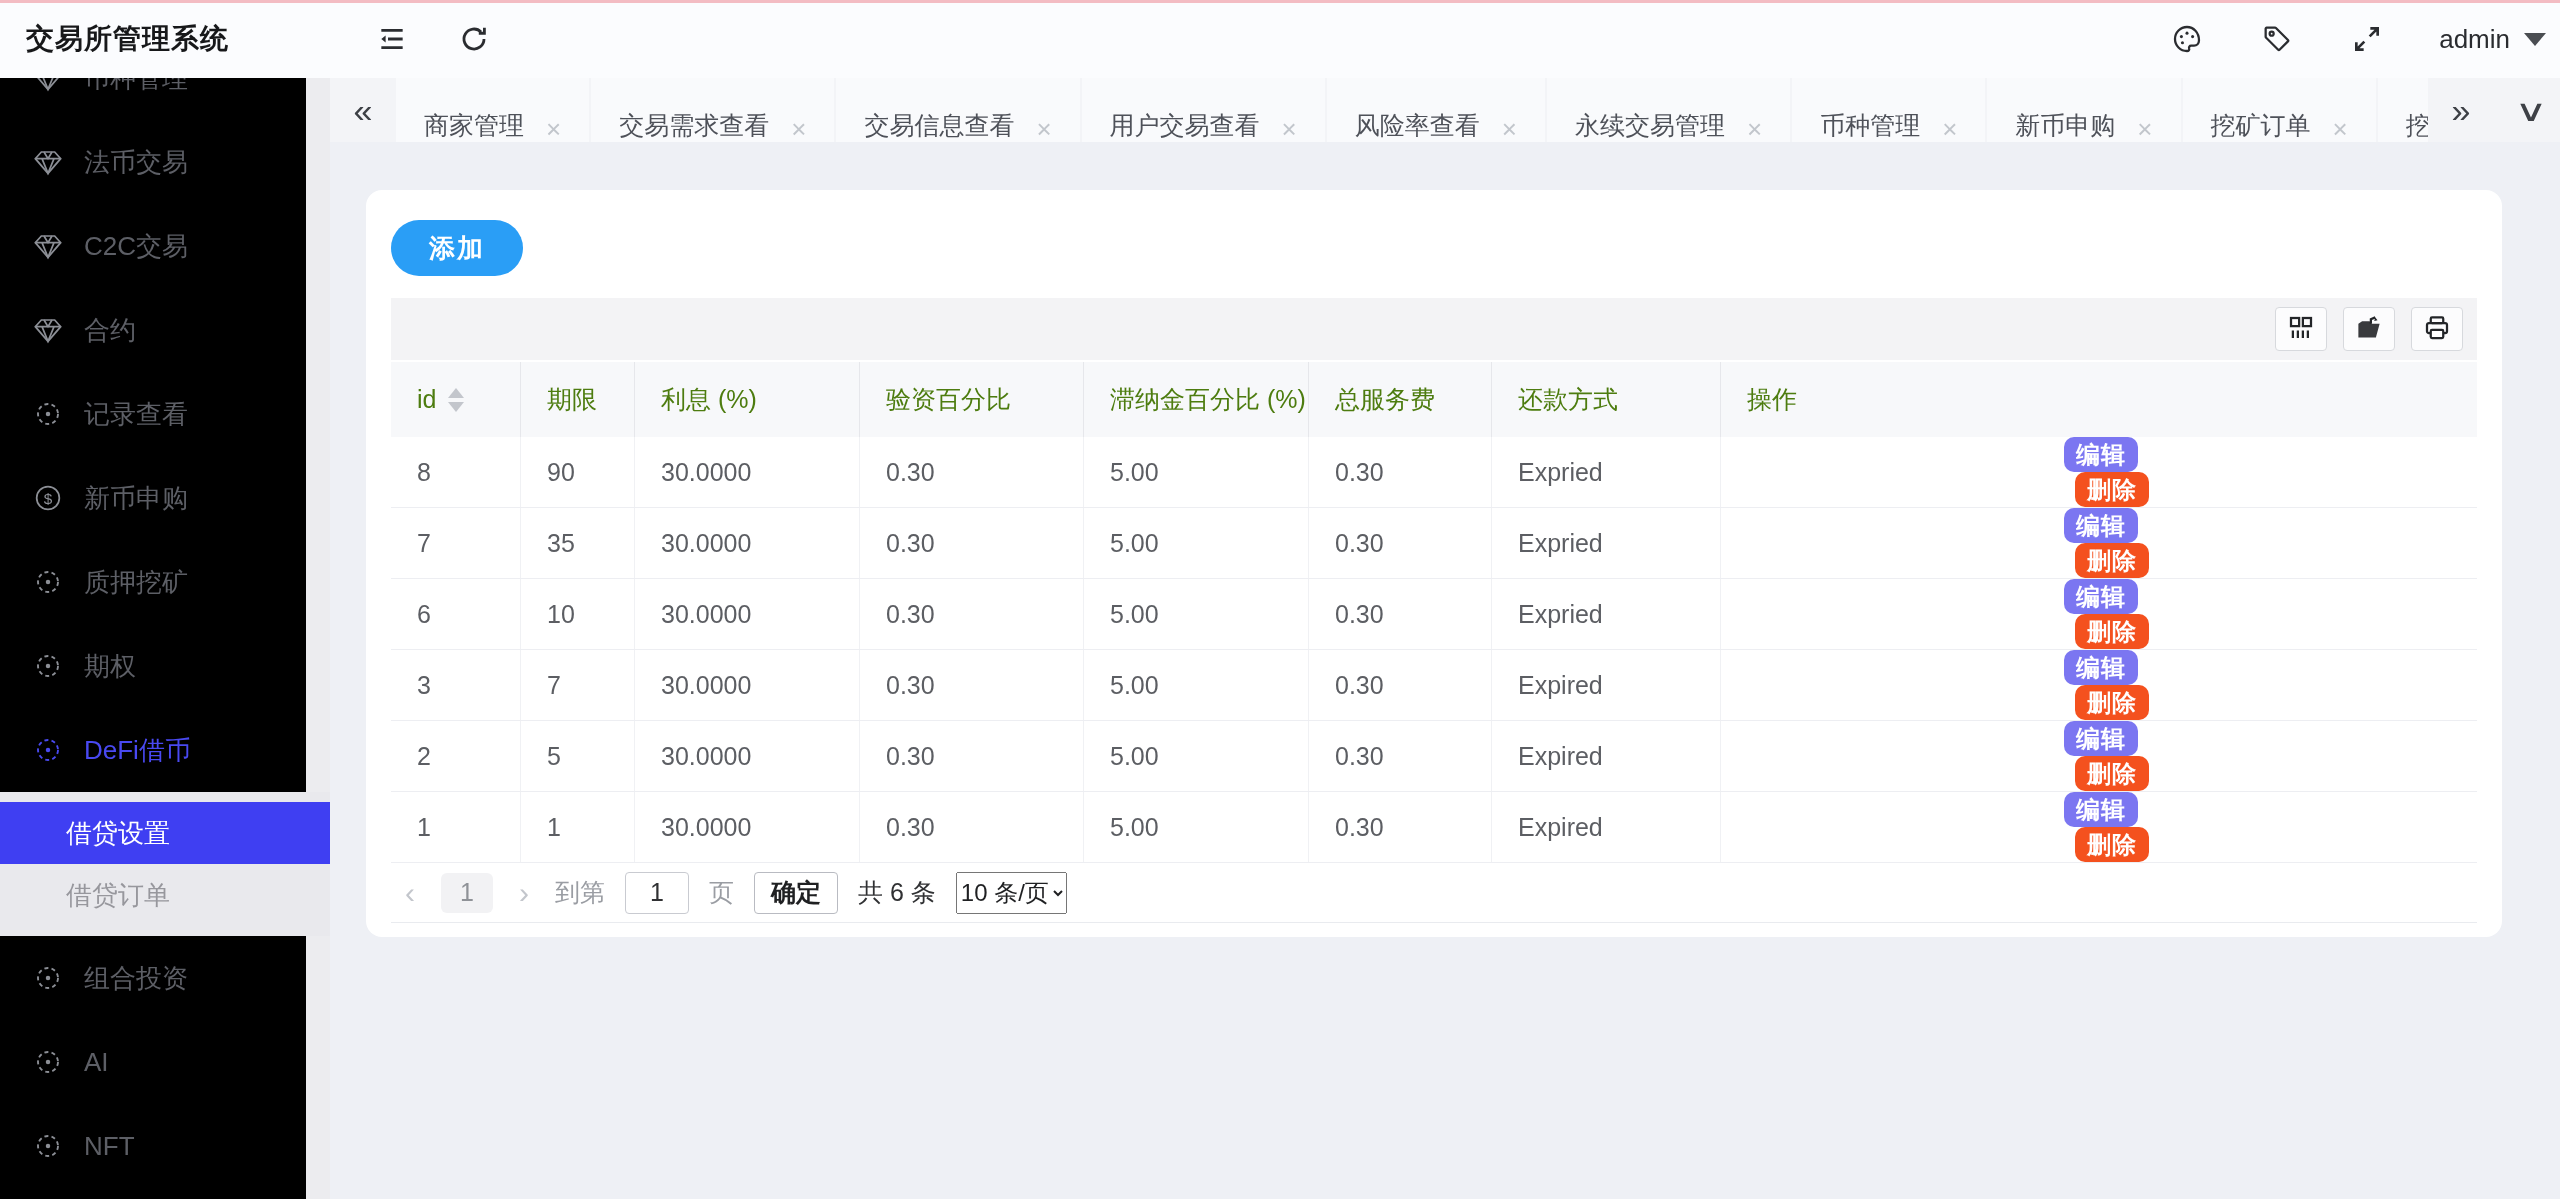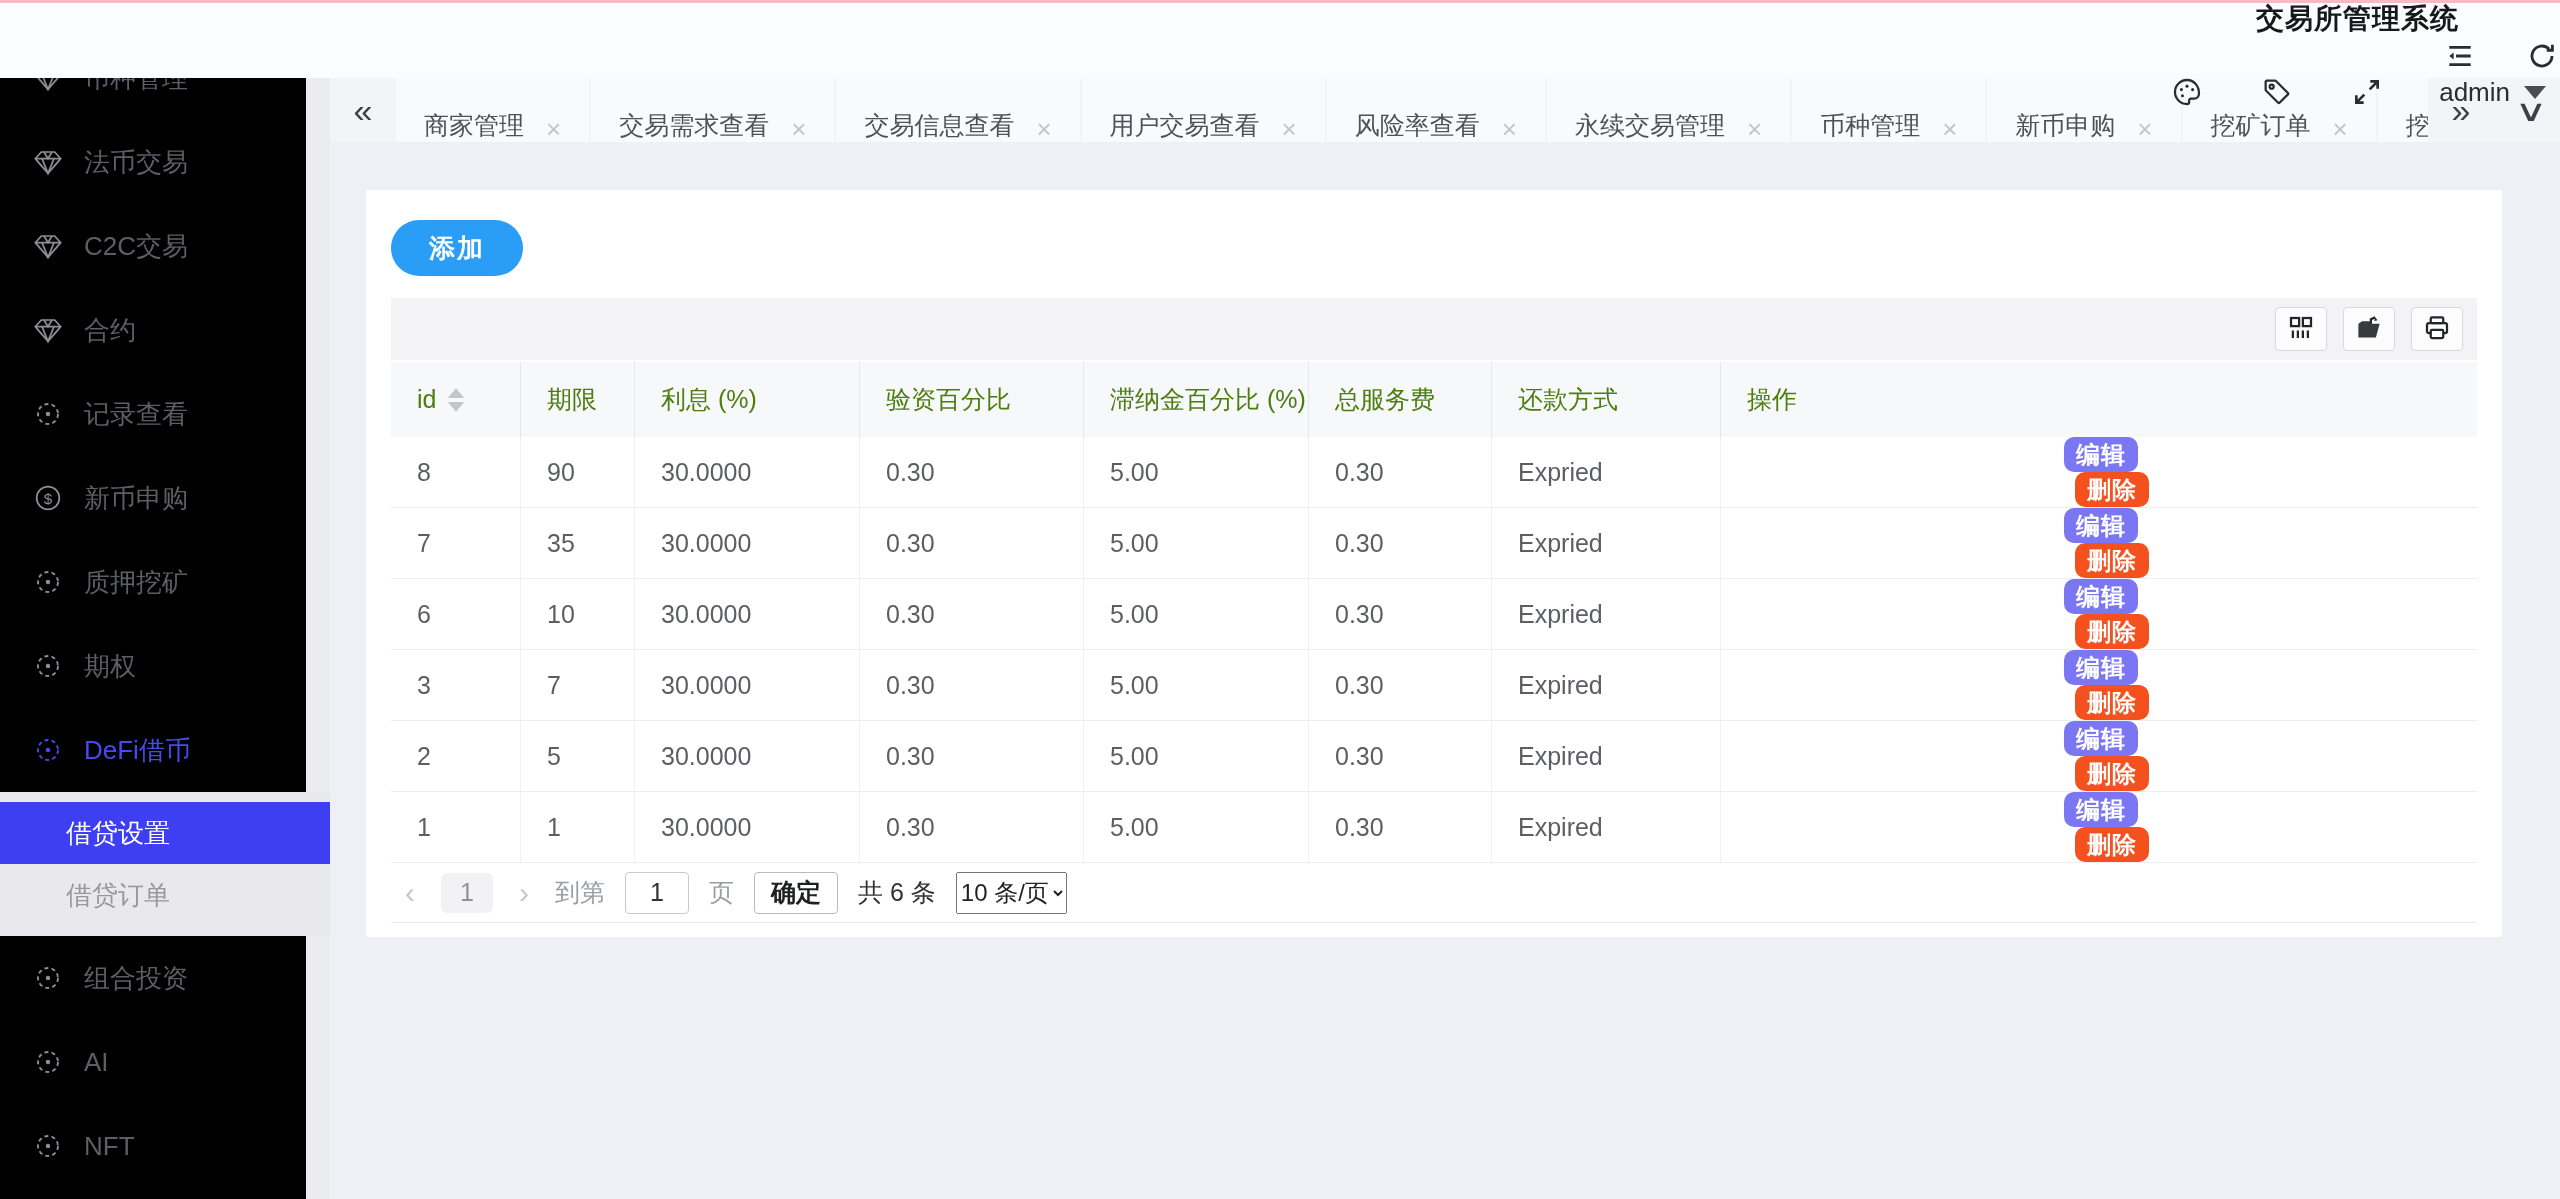--- a/index.html
+++ b/index.html
@@ -3,21 +3,21 @@
 <meta charset="utf-8">
 <style>
   * { margin:0; padding:0; box-sizing:border-box; }
   html,body { width:2560px; height:1199px; overflow:hidden; }
   body { font-family:"Liberation Sans","DejaVu Sans",sans-serif; background:#eef0f5; color:#303133; }
 
   
   .progress-line { position:absolute; top:0; left:0; width:2560px; height:3px; background:#f3bcc3; z-index:50; }
 
   
-  .header { position:absolute; top:0; left:0; width:2560px; height:78px; background:#fbfcfe; display:flex; align-items:flex-end; z-index:10;flex-direction:column; }
+  .header { position:absolute; top:0; left:0; width:2560px; height:78px; background:#fbfcfe; display:flex; align-items:center; z-index:10; }
   .brand { width:330px; padding-left:26px; font-size:28px; font-weight:bold; color:#17181a; letter-spacing:1px; flex-shrink:0; }
   .hdr-left { display:flex; align-items:center; gap:46px; padding-left:44px; }
   .hdr-icon { width:36px; height:36px; display:flex; align-items:center; justify-content:center; color:#2a2c30; cursor:pointer; }
   .hdr-icon svg { width:32px; height:32px; }
   .hdr-right { margin-left:auto; display:flex; align-items:center; gap:54px; padding-right:14px; }
   .user-box { display:flex; align-items:center; gap:14px; cursor:pointer; }
   .user-name { font-size:26px; color:#2a2c30; }
   .caret { width:0; height:0; border-left:11px solid transparent; border-right:11px solid transparent; border-top:13px solid #4a4d52; }
 
   
@@ -38,21 +38,21 @@
   .tab-nav { width:66px; height:100%; display:flex; align-items:center; justify-content:center; color:#3d4046; font-size:34px; cursor:pointer; flex-shrink:0; user-select:none; }
   .tabs-wrap { display:flex; height:100%; overflow:hidden; flex:1; }
   .tab { display:flex; align-items:flex-end; gap:22px; padding:0 28px; background:#f9fafc; margin-right:2px; cursor:pointer; white-space:nowrap; }
   .tab-label { font-size:25px; color:#4e5159; }
   .tab-close { font-size:26px; color:#c2c6cc; line-height:1; }
   .tab-right { display:flex; align-items:center; height:100%; flex-shrink:0; padding-right:18px; gap:26px; }
   .chev-down { font-size:30px; color:#3d4046; transform:scaleX(1.5); cursor:pointer; }
 
   
   .content { position:absolute; top:142px; left:330px; width:2230px; height:1057px; background:#eef0f5; padding:48px 58px 0 36px; }
-  .card { background:#ffffff; border-radius:2px; width:2136px; padding:30px 25px 14px 25px; }
+  .card { background:#ffffff; border-radius:16px; width:2136px; padding:30px 25px 14px 25px; }
 
   .add-btn { display:inline-flex; align-items:center; justify-content:center; width:132px; height:56px; border-radius:28px; background:#2a9ef6; color:#fff; font-size:26px; font-weight:bold; border:none; cursor:pointer; letter-spacing:2px; }
 
   .tool-strip { margin-top:22px; height:62px; background:#f3f3f5; display:flex; align-items:center; justify-content:flex-end; gap:16px; padding-right:14px; }
   .tool-btn { width:52px; height:44px; background:#fcfcfd; border:1px solid #d7d9dd; border-radius:4px; display:flex; align-items:center; justify-content:center; color:#232528; cursor:pointer; }
   .tool-btn svg { width:30px; height:30px; }
 
   
   .tbl { width:100%; margin-top:2px; }
   .trow { display:grid; grid-template-columns:130px 114px 225px 224px 225px 183px 229px 1fr; }

